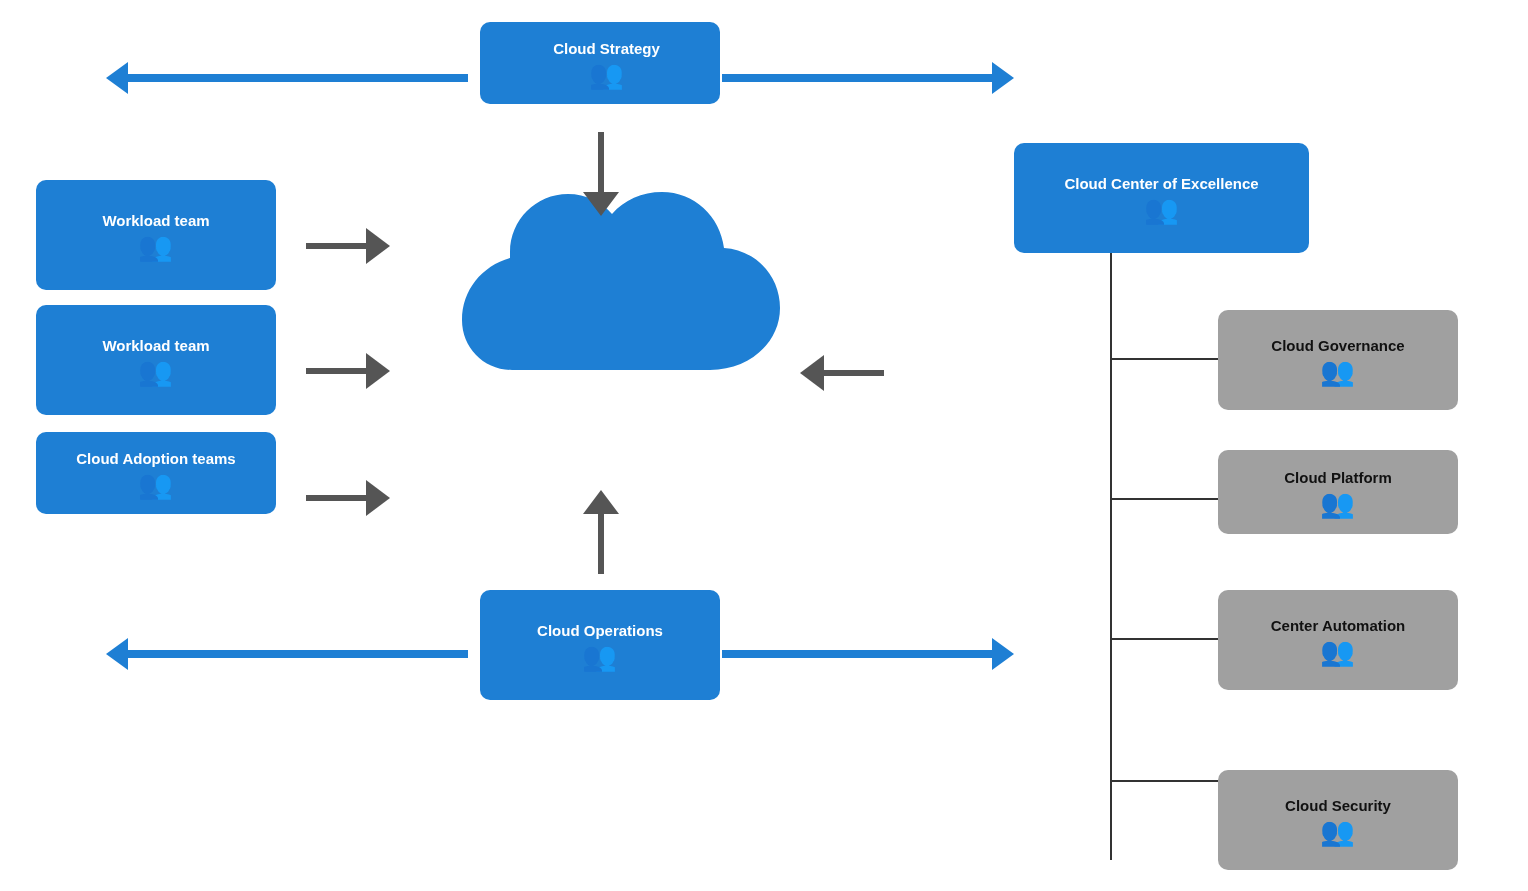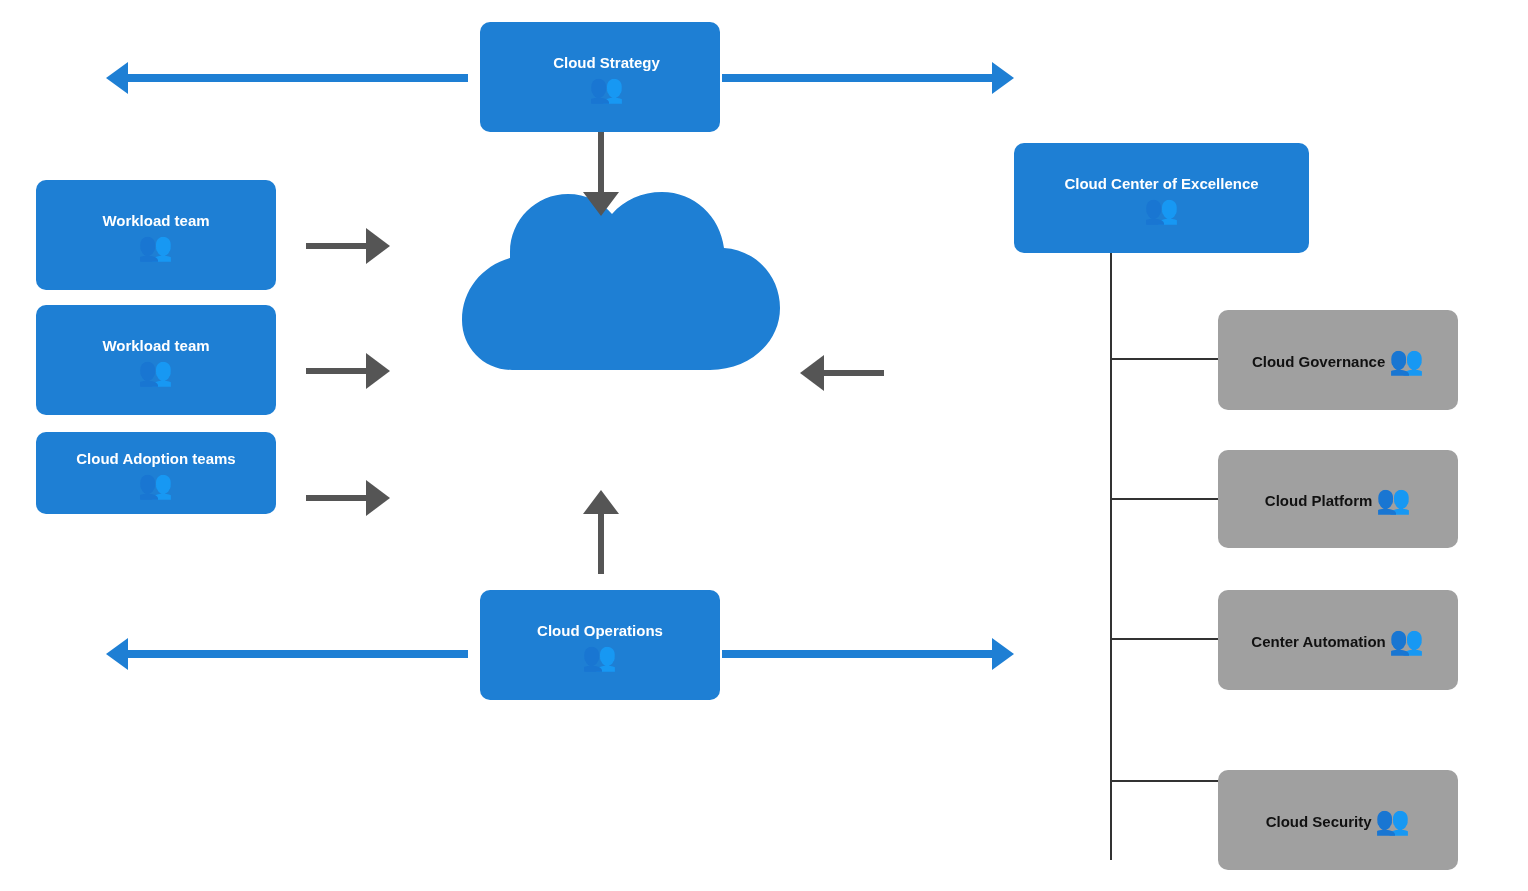--- a/index.html
+++ b/index.html
@@ -39,21 +39,21 @@
     .gray-box {
       position: absolute;
       background: #a0a0a0;
       border-radius: 10px;
       color: #111;
       font-weight: bold;
       font-size: 15px;
       text-align: center;
       padding: 12px 14px 10px;
       display: flex;
-      flex-direction: row;
+      flex-direction: column;
       align-items: center;
       justify-content: center;
       gap: 4px;
     }
 
     .people-icon {
       font-size: 28px;
       line-height: 1;
     }
 
@@ -167,21 +167,21 @@
   <div style="position:absolute; left:583px; top:132px; display:flex; flex-direction:column; align-items:center;">
     <div style="width:6px; height:60px; background:#555;"></div>
     <div class="arrow-head-dark-down"></div>
   </div>
 
   <div style="position:absolute; left:583px; top:490px; display:flex; flex-direction:column; align-items:center;">
     <div class="arrow-head-dark-up"></div>
     <div style="width:6px; height:60px; background:#555;"></div>
   </div>
 
-  <div class="blue-box" style="left:480px; top:22px; width:240px; height:110px;padding-left:27px;">
+  <div class="blue-box" style="left:480px; top:22px; width:240px; height:82px;padding-left:27px;">
     <span>Cloud Strategy</span>
     <span class="people-icon">👥</span>
   </div>
 
   <div class="blue-box" style="left:36px; top:180px; width:240px; height:110px;">
     <span>Workload team</span>
     <span class="people-icon">👥</span>
   </div>
 
   <div class="blue-box" style="left:36px; top:305px; width:240px; height:110px;">
@@ -212,21 +212,21 @@
 
   <div style="position:absolute; left:1110px; top:638px; width:110px; height:2px; background:#333;"></div>
 
   <div style="position:absolute; left:1110px; top:780px; width:110px; height:2px; background:#333;"></div>
 
   <div class="gray-box" style="left:1218px; top:310px; width:240px; height:100px;">
     <span>Cloud Governance</span>
     <span class="people-icon">👥</span>
   </div>
 
-  <div class="gray-box" style="left:1218px; top:450px; width:240px; height:98px;">
+  <div class="gray-box" style="left:1218px; top:450px; width:240px; height:84px;">
     <span>Cloud Platform</span>
     <span class="people-icon">👥</span>
   </div>
 
   <div class="gray-box" style="left:1218px; top:590px; width:240px; height:100px;">
     <span>Center Automation</span>
     <span class="people-icon">👥</span>
   </div>
 
   <div class="gray-box" style="left:1218px; top:770px; width:240px; height:100px;">

